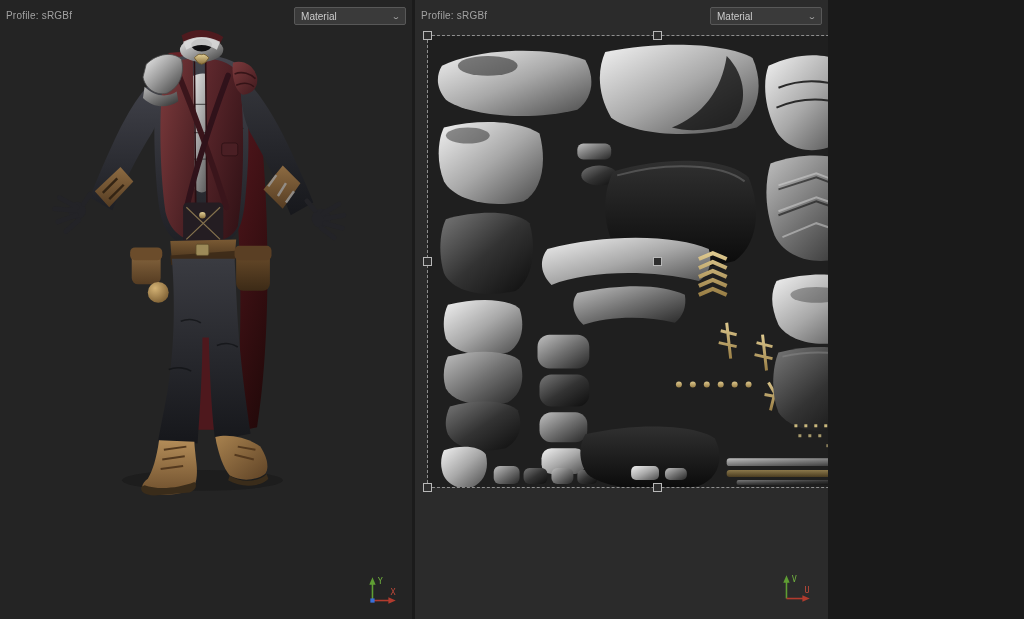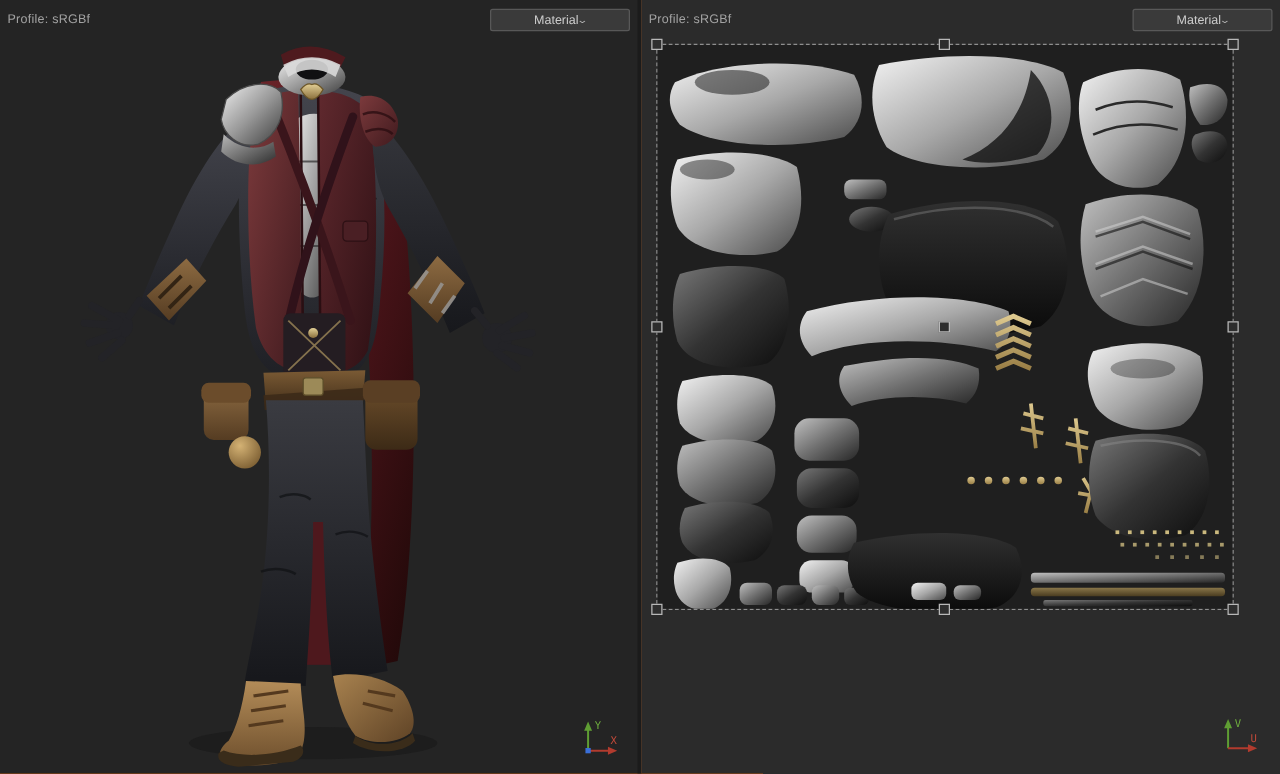--- a/index.html
+++ b/index.html
@@ -1,37 +1,37 @@
 <!DOCTYPE html>
 <html><head>
 <meta charset="utf-8">
 <style>
   * { box-sizing: border-box; }
   html, body { margin: 0; padding: 0; background: #1a1a1a; }
   .app {
-    position: relative; width: 1024px; height: 619px;
+    position: relative; width: 828px; height: 619px;
     display: flex; overflow: hidden;
-    background: #f97316;
+    background: #6d28d9;
     font-family: "Liberation Sans", sans-serif;
   }
   .viewport { position: relative; height: 619px; overflow: hidden; }
   .vp-left  { width: 513px; background: #242424; border-right: 3px solid #1b1b1b; }
   .vp-right { width: 511px; background: #2b2b2b; }
 
   .topbar {
     position: absolute; top: 0; left: 0; right: 0; height: 30px;
     padding: 7px 6px 0 6px;
     display: flex; justify-content: space-between; align-items: flex-start;
     z-index: 20;
   }
   .profile-label { font-size: 10px; color: #a2a2a2; letter-spacing: .2px; padding-top: 3px; }
   .dropdown {
     width: 112px; height: 18px;
     background: #3a3a3a; border: 1px solid #585858; border-radius: 2px;
-    display: flex; align-items: center; justify-content: center;
+    display: flex; align-items: center; justify-content: space-between;
     padding: 4px 6px; cursor: default;
   }
   .dd-value { font-size: 10px; color: #cccccc; }
   .dd-chevron { font-size: 7px; color: #b5b5b5; transform: scaleX(1.6); line-height: 1; }
 
   .canvas-3d, .canvas-2d { position: absolute; inset: 0; }
 
   .uv-frame {
     position: absolute; left: 12px; top: 35px; width: 462px; height: 453px;
     border: 1px dashed #8f8f8f; z-index: 10;

